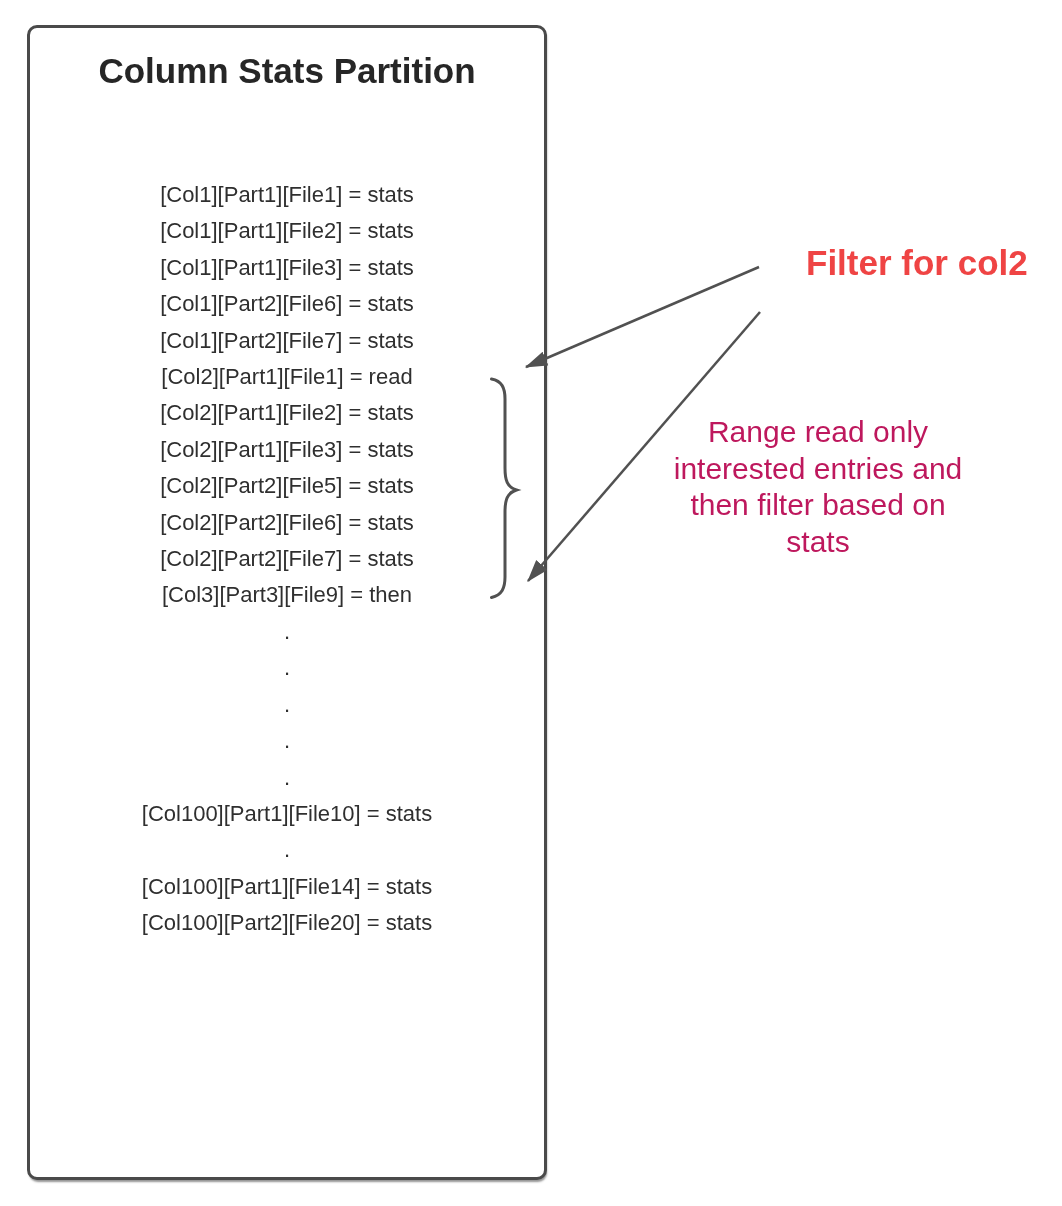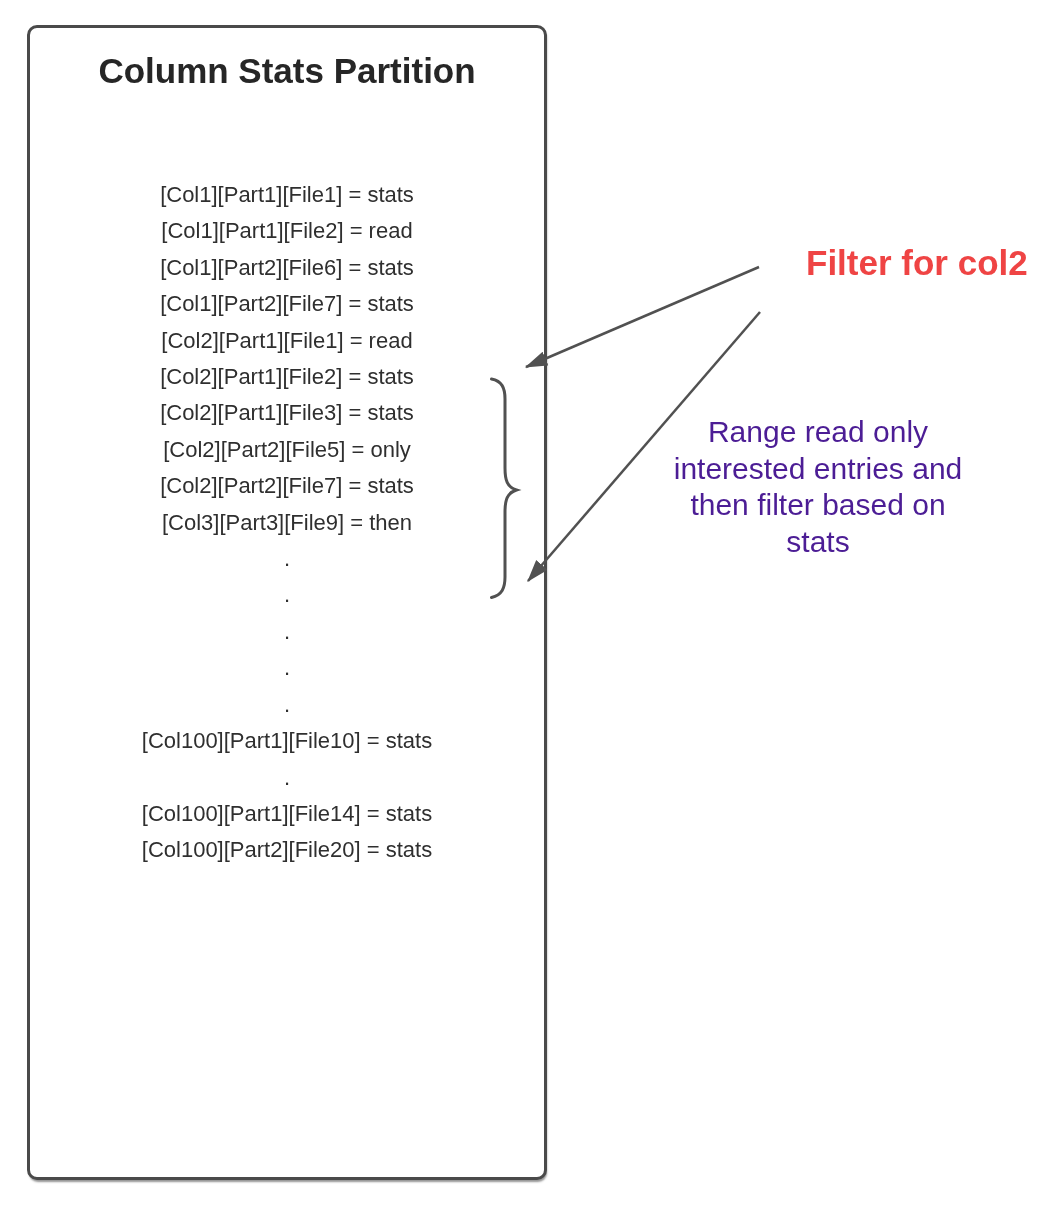--- a/index.html
+++ b/index.html
@@ -62,41 +62,43 @@
     z-index: 6;
   }
   .range-note {
     position: absolute;
     left: 658px;
     top: 414px;
     width: 320px;
     text-align: center;
     font-size: 30px;
     line-height: 36.7px;
-    color: #4c1d95;
+    color: #be185d;
     white-space: pre-line;
     z-index: 6;
   }
 </style>
 </head>
 <body>
 
 <div class="canvas">
 
   <div class="stats-box">
     <div class="box-title">Column Stats Partition</div>
     <div class="entry-list">
         <div class="entry-line">[Col1][Part1][File1] = stats</div>
-        <div class="entry-line">[Col1][Part1][File2] = read</div>
+        <div class="entry-line">[Col1][Part1][File2] = stats</div>
+        <div class="entry-line">[Col1][Part1][File3] = stats</div>
         <div class="entry-line">[Col1][Part2][File6] = stats</div>
         <div class="entry-line">[Col1][Part2][File7] = stats</div>
         <div class="entry-line">[Col2][Part1][File1] = read</div>
         <div class="entry-line">[Col2][Part1][File2] = stats</div>
         <div class="entry-line">[Col2][Part1][File3] = stats</div>
-        <div class="entry-line">[Col2][Part2][File5] = only</div>
+        <div class="entry-line">[Col2][Part2][File5] = stats</div>
+        <div class="entry-line">[Col2][Part2][File6] = stats</div>
         <div class="entry-line">[Col2][Part2][File7] = stats</div>
         <div class="entry-line">[Col3][Part3][File9] = then</div>
         <div class="entry-line">.</div>
         <div class="entry-line">.</div>
         <div class="entry-line">.</div>
         <div class="entry-line">.</div>
         <div class="entry-line">.</div>
         <div class="entry-line">[Col100][Part1][File10] = stats</div>
         <div class="entry-line">.</div>
         <div class="entry-line">[Col100][Part1][File14] = stats</div>

